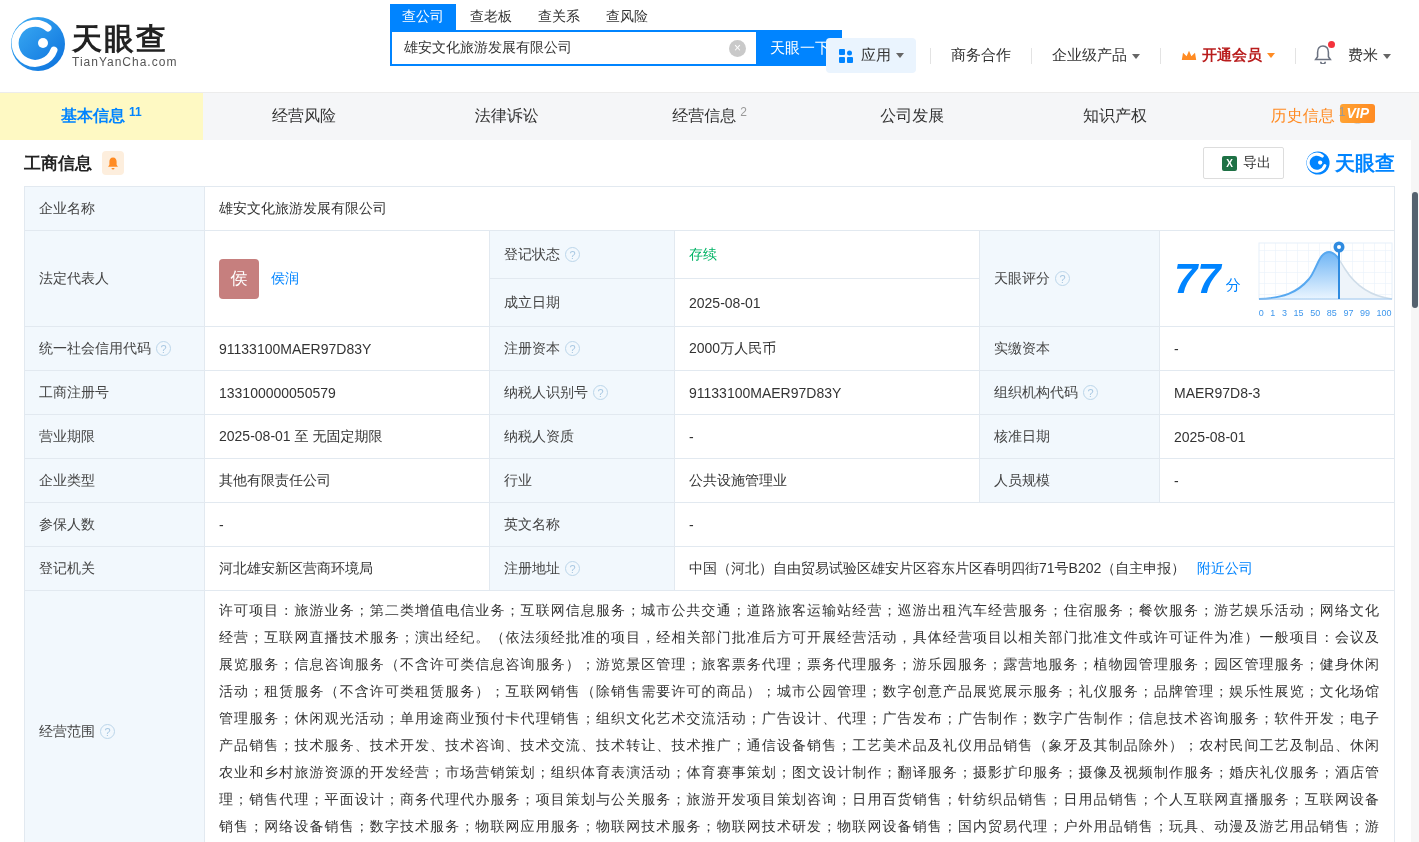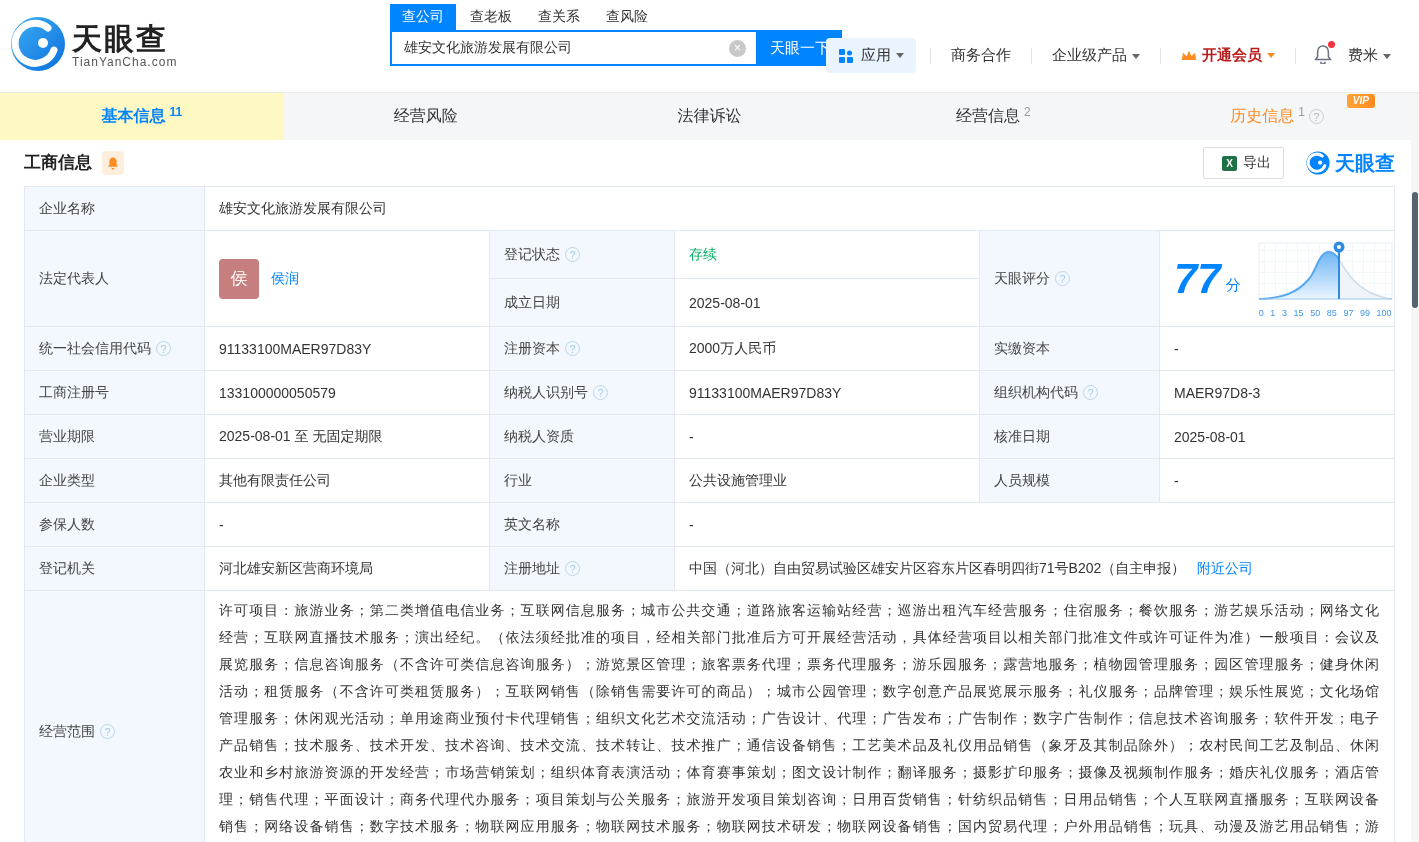--- a/index.html
+++ b/index.html
@@ -46,28 +46,28 @@
   .bell-dot { position:absolute; top:-3px; right:-3px; width:7px; height:7px; border-radius:50%; background:#f4333c; }
 
   
   .tab-bar { display:flex; height:48px; background:#f5f6f8; border-top:1px solid #ececec; }
   .tab { flex:1; display:flex; align-items:center; justify-content:center; font-size:16px; color:#333;
     cursor:pointer; position:relative; }
   .tab.active { background:#fef9c3; color:#0084ff; font-weight:bold; }
   .tab .cnt { font-size:12px; color:#999; margin-left:4px; position:relative; top:-5px; }
   .tab.active .cnt { color:#0084ff; }
   .tab.vip-tab { color:#ff8b23; }
-  .vip-badge { position:absolute; top:1px; right:44px; background:linear-gradient(90deg,#ffa333,#ff8b23);
-    color:#fff; font-size:10px; font-style:italic; font-weight:bold; border-radius:3px; padding:1px 6px 2px; }
+  .vip-badge { position:absolute; top:11px; right:44px; background:linear-gradient(90deg,#ffa333,#ff8b23);
+    color:#fff; font-size:14px; font-style:italic; font-weight:bold; border-radius:3px; padding:1px 6px 2px; }
   .q-gray { display:inline-block; width:15px; height:15px; border-radius:50%; border:1px solid #ccc;
     color:#bbb; font-size:11px; line-height:15px; text-align:center; margin-left:4px; cursor:pointer; }
 
   
   .section-head { height:46px; display:flex; align-items:center; justify-content:space-between; padding:0 24px; }
-  .sec-left { display:flex; }
+  .sec-left { display:flex; align-items:center; }
   .sec-title { font-size:17px; font-weight:bold; color:#222; }
   .bell-badge { width:22px; height:24px; background:#fdeedd; border-radius:4px; margin-left:10px;
     display:flex; align-items:center; justify-content:center; cursor:pointer; }
   .sec-right { display:flex; align-items:center; }
   .export-btn { display:flex; align-items:center; border:1px solid #ddd; background:#fff; border-radius:2px;
     padding:6px 12px; font-size:14px; color:#333; cursor:pointer; font-family:inherit; }
   .export-btn span { margin-left:6px; }
   .excel-ic { width:15px; height:15px; background:#1e7145; border-radius:2px; color:#fff; font-size:10px;
     font-weight:bold; line-height:15px; text-align:center; }
   .wm-logo { display:flex; align-items:center; margin-left:22px; }
@@ -182,20 +182,26 @@
     </div>
     <div class="tab">
       <span>经营风险</span>
     </div>
     <div class="tab">
       <span>法律诉讼</span>
     </div>
     <div class="tab">
       <span>经营信息</span>
       <span class="cnt">2</span>
+    </div>
+    <div class="tab">
+      <span>公司发展</span>
+    </div>
+    <div class="tab">
+      <span>知识产权</span>
     </div>
     <div class="tab vip-tab">
       <span class="vip-badge">VIP</span>
       <span>历史信息</span>
       <span class="cnt">1</span>
       <span class="q-gray">?</span>
     </div>
   </nav>
 
   <div class="section-head">

